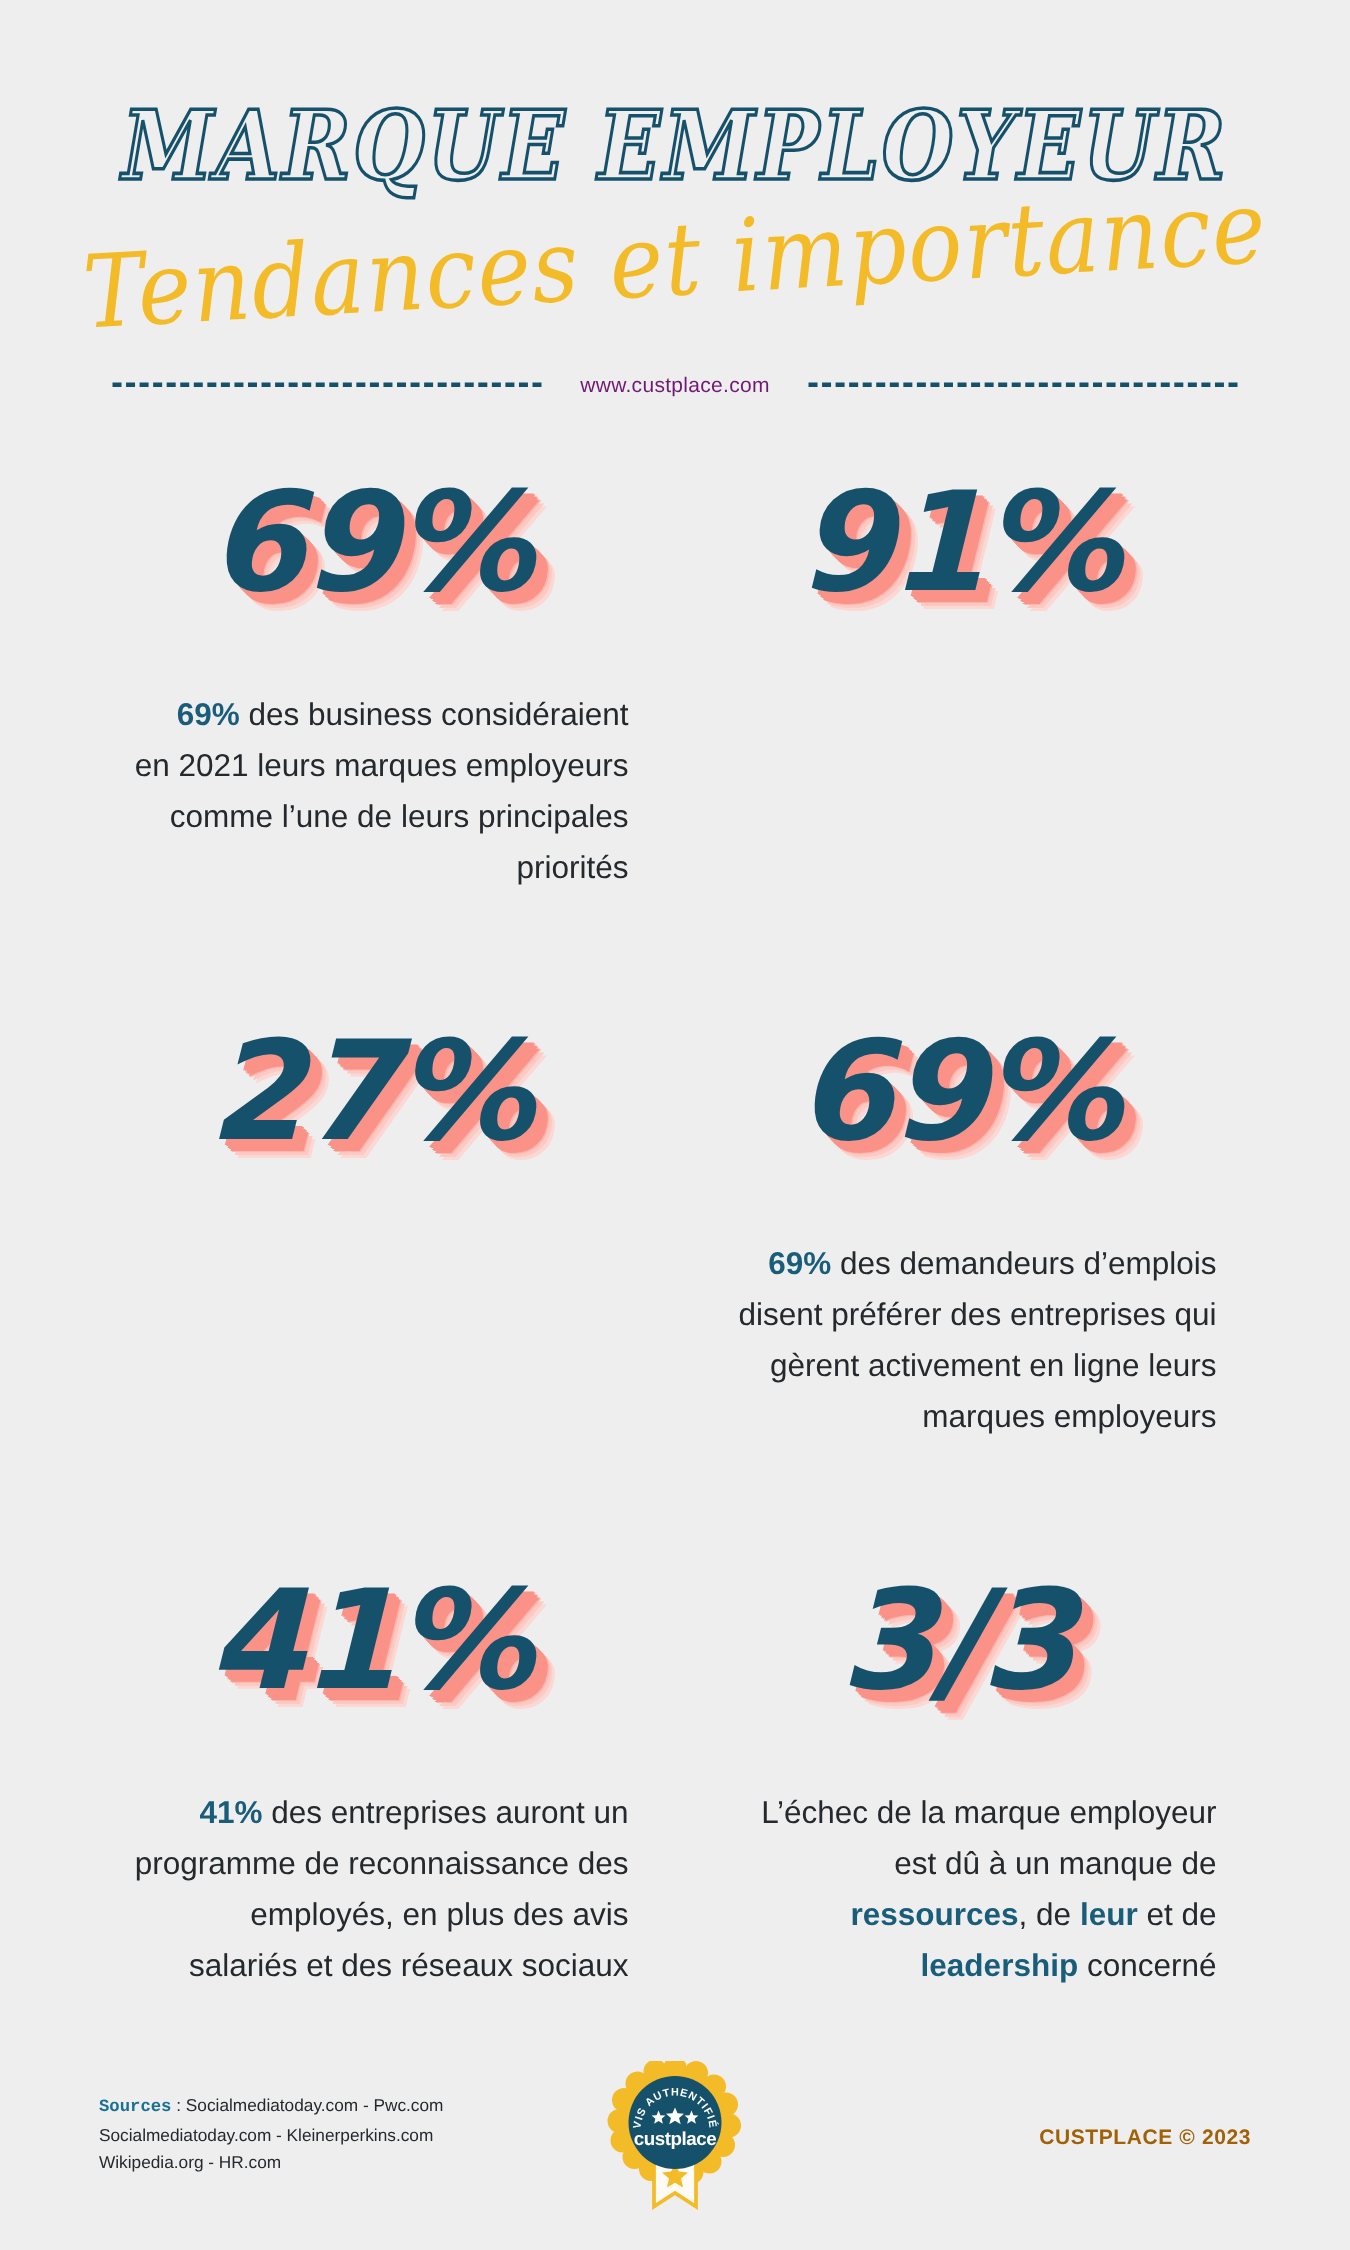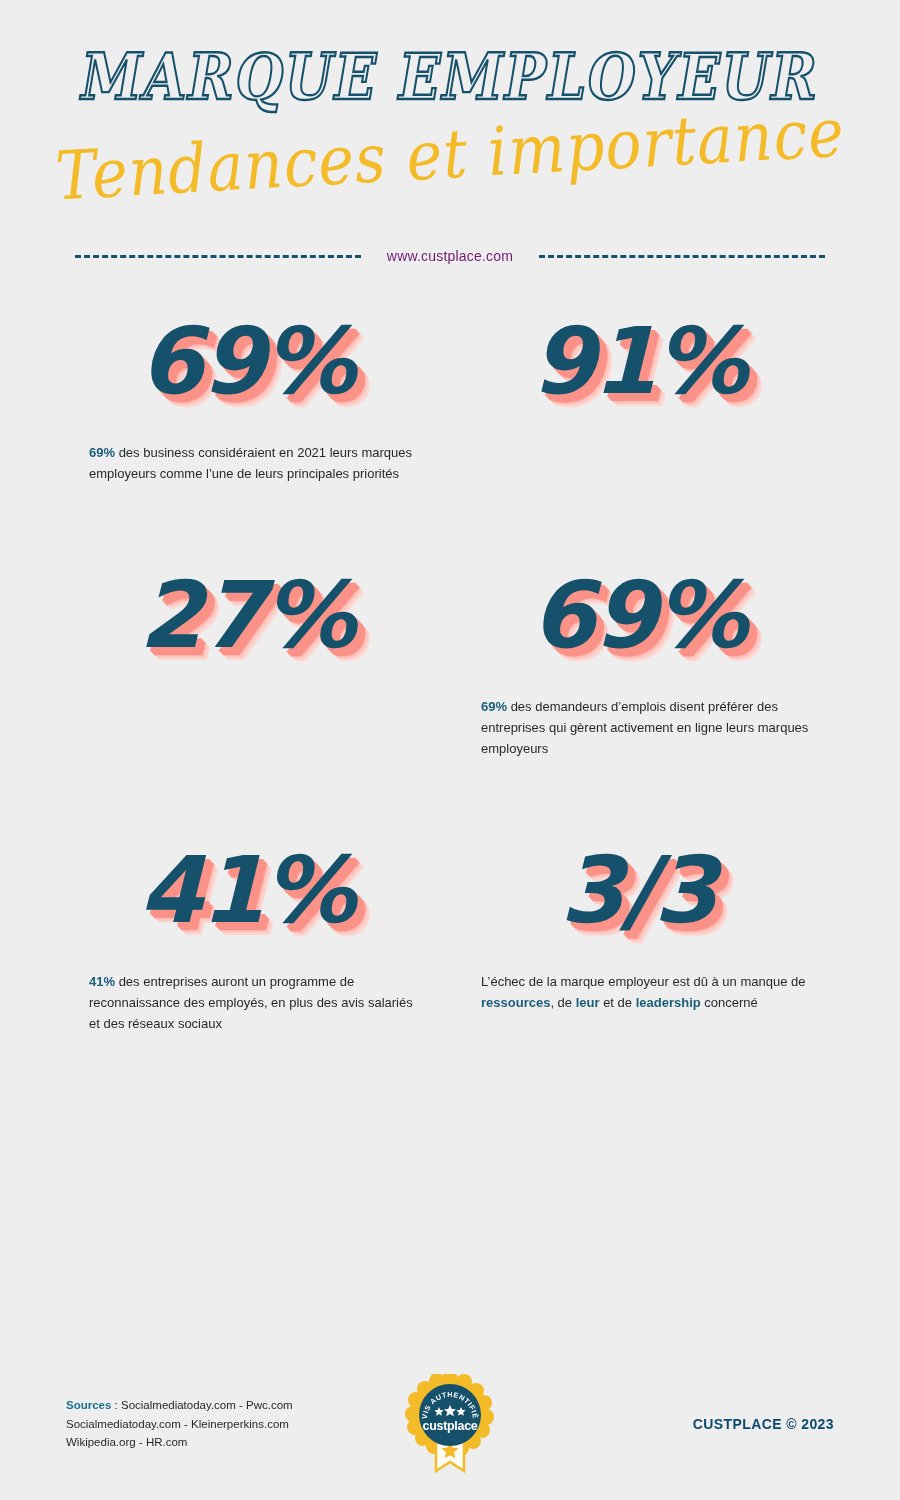--- a/index.html
+++ b/index.html
@@ -15,21 +15,21 @@
 
   .page {
     width: 900px;
     height: 1500px;
     position: relative;
     background: #efeeee;
   }
 
   
   .header {
-    padding-top: 44px;
+    padding-top: 64px;
     text-align: center;
     position: relative;
     height: 210px;
   }
 
   .title-main {
     font-family: "DejaVu Serif", serif;
     font-style: italic;
     font-weight: 700;
     font-size: 54px;
@@ -105,25 +105,25 @@
        6px  6px 0 #fb9288,
        7px  7px 0 #fb9288,
        8px  8px 0 #fb9288,
        9px  9px 0 #fcb6ae,
       11px 11px 0 #fcc9c3,
       13px 13px 0 #fbd8d3;
     transform: skewX(-3deg);
   }
 
   .cell-text {
-    margin-top: 34px;
-    font-size: 13px;
+    margin-top: 52px;
+    font-size: 21px;
     line-height: 1.62;
     color: #24292e;
-    text-align: left;
+    text-align: right;
     max-width: 330px;
   }
 
   .hl {
     color: #1a5d7a;
     font-weight: 700;
   }
 
   
   .footer {
@@ -136,26 +136,26 @@
     align-items: center;
     justify-content: space-between;
   }
 
   .sources {
     font-size: 11.5px;
     line-height: 1.62;
     color: #24292e;
     max-width: 300px;
   }
-  .sources .lead { color: #1a7093; font-weight: 600; }
+  .sources .lead { color: #1a7093; font-weight: 600; font-family: Liberation Mono, monospace; }
 
   .copyright {
     font-size: 14px;
     font-weight: 700;
-    color: #0c4a6e;
+    color: #a16207;
     letter-spacing: 0.4px;
     white-space: nowrap;
   }
 
   
   .badge-wrap {
     position: absolute;
     left: 50%;
     transform: translateX(-50%);
     bottom: 26px;

